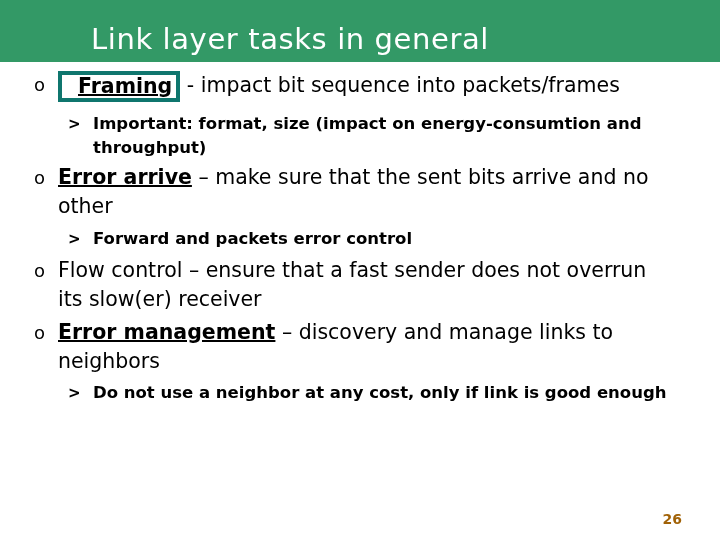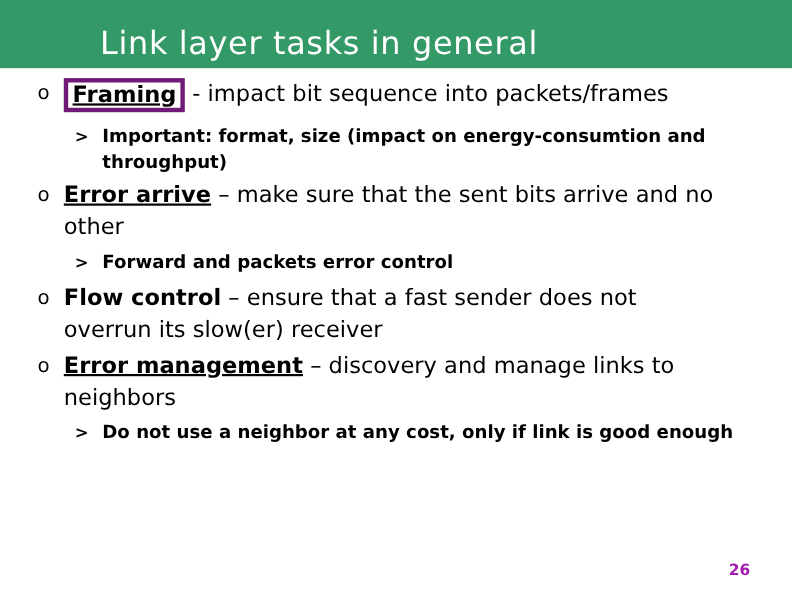--- a/index.html
+++ b/index.html
@@ -95,51 +95,51 @@
     line-height: 24px;
     font-weight: 700;
   }
   .lvl2 .content {
     display: block;
     margin-left: 25px;
     font-weight: bold;
   }
 
   .term {
-    font-weight: 700;
+    font-weight: 400;
     text-align: right;
   }
   .term-underline {
     font-weight: 700;
     text-decoration: underline;
     text-underline-offset: 1px;
   }
 
   
   .term-boxed {
     display: inline-block;
     font-weight: 700;
     text-decoration: underline;
     text-underline-offset: 1px;
-    border: 4px solid #701a75;
-    padding: 0px 4px 1px 4px;
+    border: 4px solid #0f766e;
+    padding: 0px 4px 1px 16px;
     line-height: 22px;
     position: relative;
     top: 1px;
   }
 
   
   .page-number {
     position: absolute;
     right: 38px;
     bottom: 13px;
     font-family: "DejaVu Sans", sans-serif;
     font-size: 14px;
     font-weight: 700;
-    color: #a21caf;
+    color: #a16207;
   }
 </style>
 </head>
 <body>
 
 <div class="slide">
 
   <div class="header-banner">
     <div class="slide-title">Link layer tasks in general</div>
   </div>

